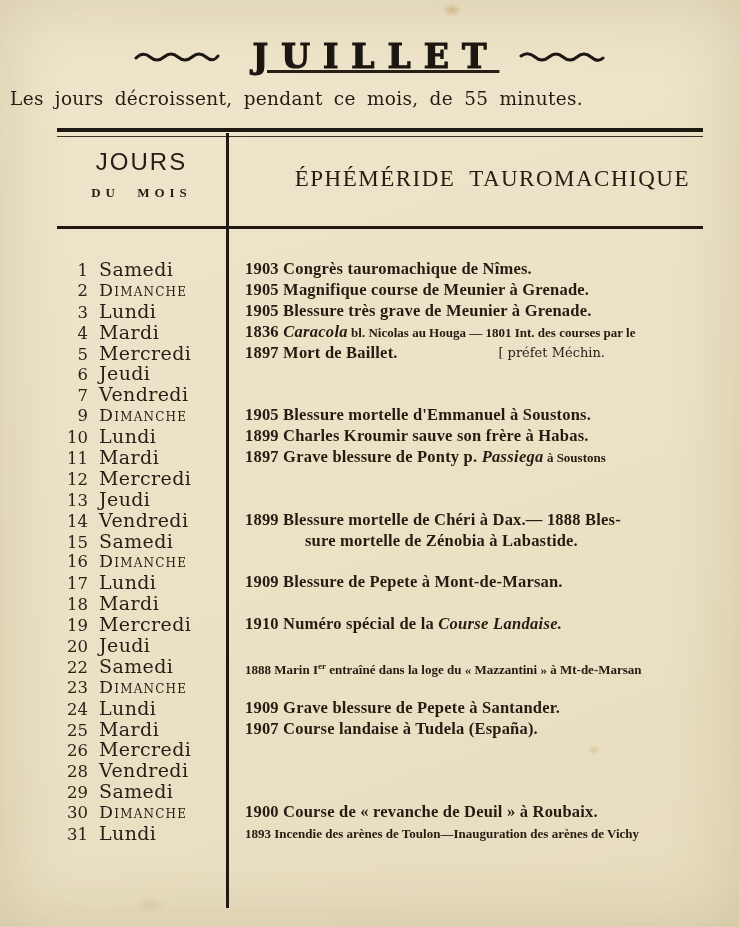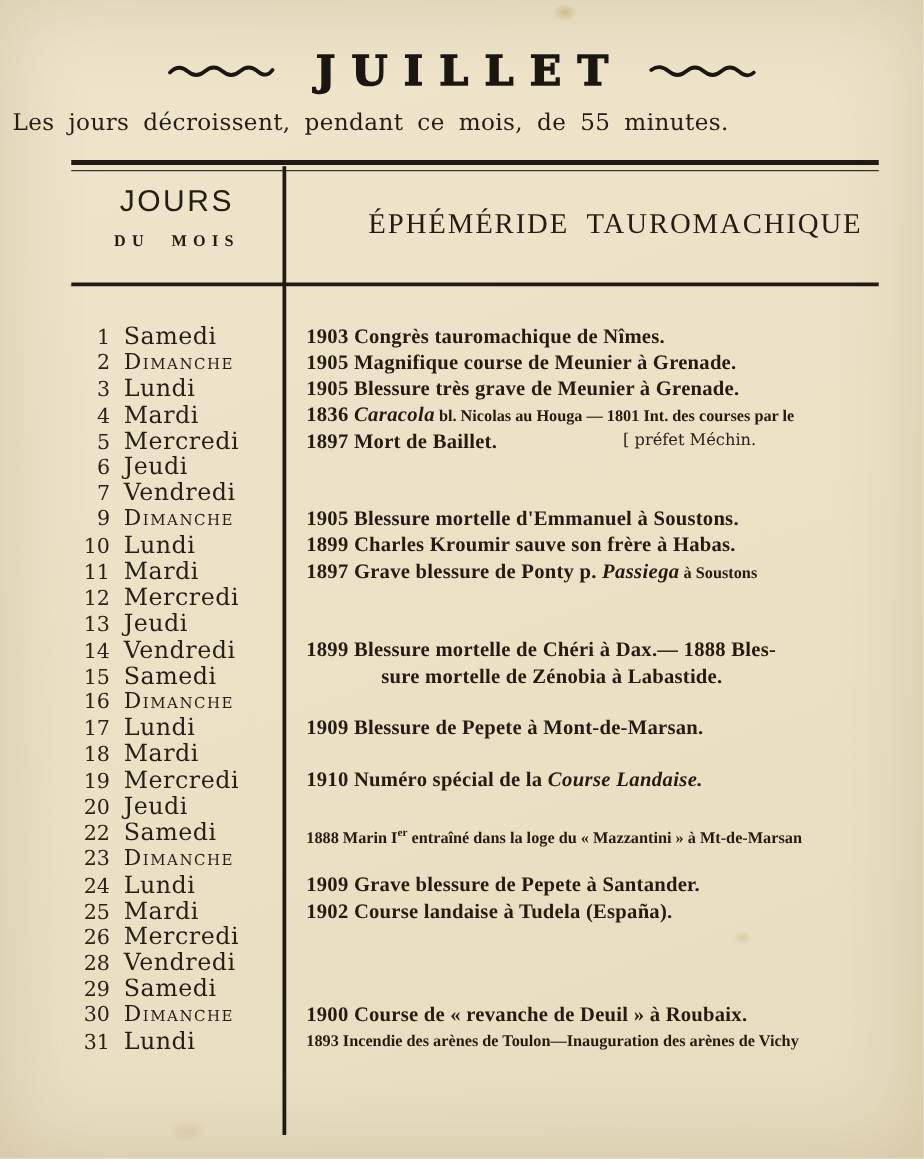--- a/index.html
+++ b/index.html
@@ -10,21 +10,21 @@
       radial-gradient(10px 8px at 594px 750px, rgba(173,130,50,.22), rgba(173,130,50,0) 70%),
       radial-gradient(22px 14px at 150px 905px, rgba(150,110,40,.12), rgba(150,110,40,0) 70%),
       linear-gradient(160deg,#eee5cb 0%,#ebe1c5 55%,#e7dcbe 100%);
     font-family:"DejaVu Serif", serif;
     color:#261f15;
   }
   .vignette{position:absolute;inset:0;box-shadow:inset 0 0 70px rgba(110,85,35,.18);pointer-events:none;}
 
   
   .title-row{position:absolute;top:34px;left:0;width:739px;height:44px;
-    display:flex;align-items:center;justify-content:center;gap:20px;}
+    display:flex;align-items:center;justify-content:center;gap:20px;text-decoration:underline;}
   .page-title{font-size:33px;font-weight:bold;letter-spacing:13px;padding-left:13px;
     color:#1c1610;-webkit-text-stroke:1.2px #1c1610;white-space:nowrap;}
   .squiggle{display:block;}
   .subtitle{position:absolute;top:88px;left:0;width:593px;text-align:center;
     font-size:18.5px;word-spacing:5px;letter-spacing:.3px;color:#241d13;white-space:nowrap;}
 
   
   .double-rule{position:absolute;left:57px;top:128px;width:646px;height:10px;}
   .double-rule .thick{height:3.5px;background:#211a12;}
   .double-rule .thin{height:1.3px;background:#3a3226;margin-top:4px;}
@@ -105,19 +105,19 @@
     <div class="row"><span class="num">14</span><span class="day">Vendredi</span><span class="event"><span class="seg-n">1899 Blessure mortelle de Chéri à Dax.— 1888 Bles-</span></span></div>
     <div class="row"><span class="num">15</span><span class="day">Samedi</span><span class="event cont"><span class="seg-n">sure mortelle de Zénobia à Labastide.</span></span></div>
     <div class="row"><span class="num">16</span><span class="day sc">Dimanche</span></div>
     <div class="row"><span class="num">17</span><span class="day">Lundi</span><span class="event"><span class="seg-n">1909 Blessure de Pepete à Mont-de-Marsan.</span></span></div>
     <div class="row"><span class="num">18</span><span class="day">Mardi</span></div>
     <div class="row"><span class="num">19</span><span class="day">Mercredi</span><span class="event"><span class="seg-n">1910 Numéro spécial de la </span><span class="seg-i">Course Landaise.</span></span></div>
     <div class="row"><span class="num">20</span><span class="day">Jeudi</span></div>
     <div class="row"><span class="num">22</span><span class="day">Samedi</span><span class="event"><span class="seg-s">1888 Marin I</span><span class="seg-sup">er</span><span class="seg-s"> entraîné dans la loge du « Mazzantini » à Mt-de-Marsan</span></span></div>
     <div class="row"><span class="num">23</span><span class="day sc">Dimanche</span></div>
     <div class="row"><span class="num">24</span><span class="day">Lundi</span><span class="event"><span class="seg-n">1909 Grave blessure de Pepete à Santander.</span></span></div>
-    <div class="row"><span class="num">25</span><span class="day">Mardi</span><span class="event"><span class="seg-n">1902 Course landaise à Tudela (España).</span></span></div>
+    <div class="row"><span class="num">25</span><span class="day">Mardi</span><span class="event"><span class="seg-n">1907 Course landaise à Tudela (España).</span></span></div>
     <div class="row"><span class="num">26</span><span class="day">Mercredi</span></div>
     <div class="row"><span class="num">28</span><span class="day">Vendredi</span></div>
     <div class="row"><span class="num">29</span><span class="day">Samedi</span></div>
     <div class="row"><span class="num">30</span><span class="day sc">Dimanche</span><span class="event"><span class="seg-n">1900 Course de « revanche de Deuil » à Roubaix.</span></span></div>
     <div class="row"><span class="num">31</span><span class="day">Lundi</span><span class="event"><span class="seg-s">1893 Incendie des arènes de Toulon—Inauguration des arènes de Vichy</span></span></div>
   </div>
 
 </body></html>

